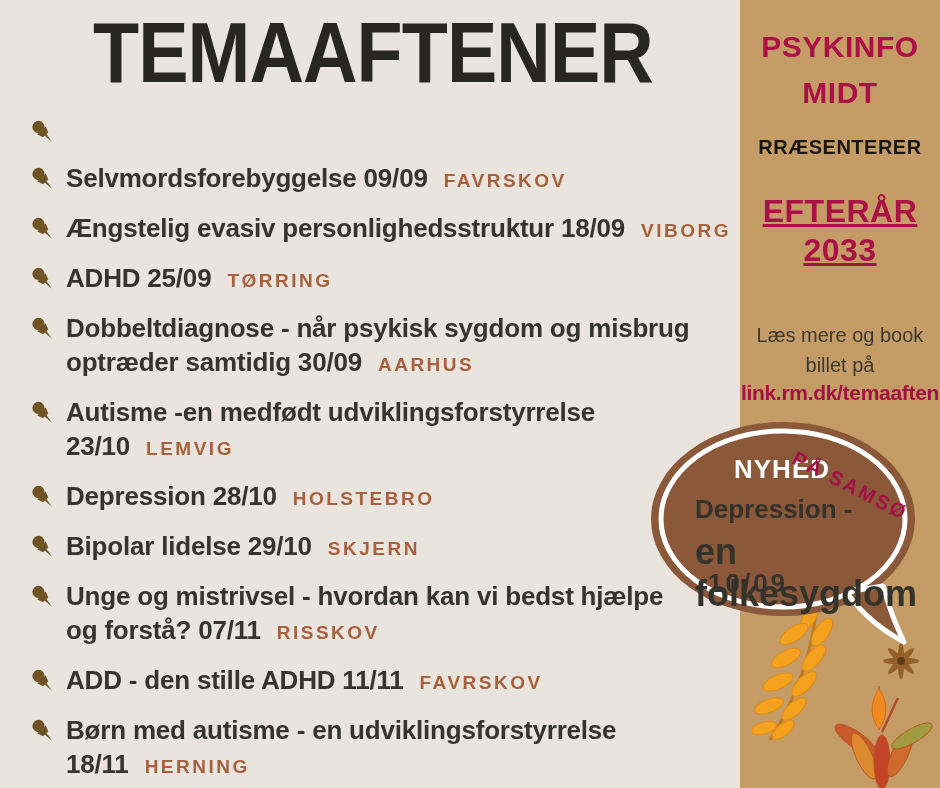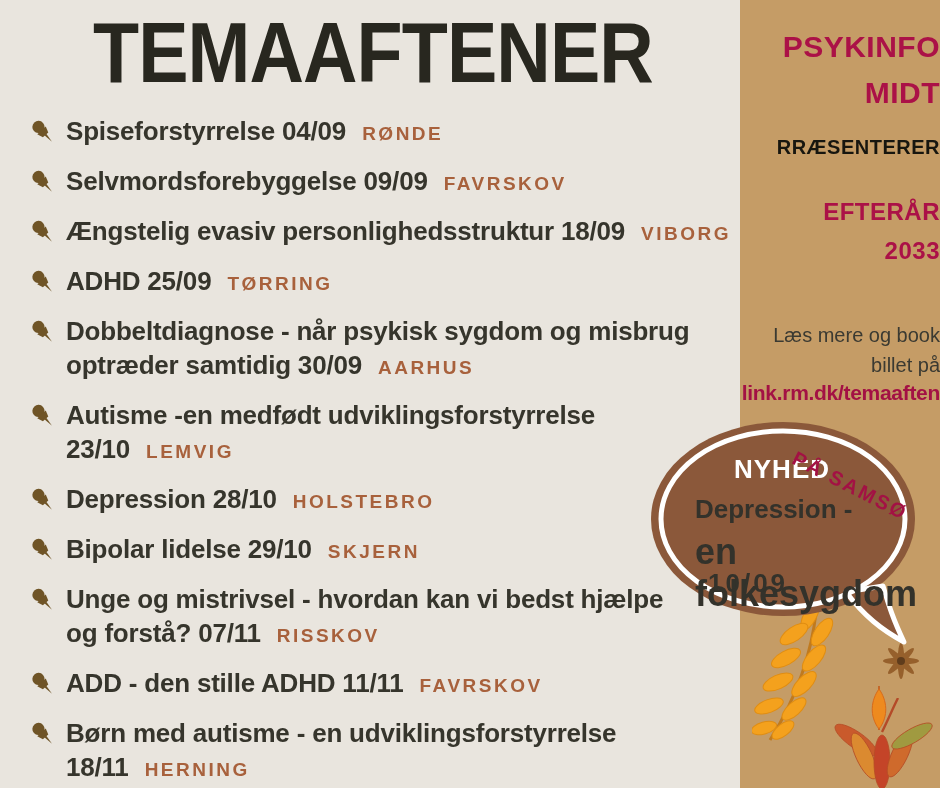--- a/index.html
+++ b/index.html
@@ -30,24 +30,24 @@
   }
   .eloc {
     font-size:19px; font-weight:700; color:#a8613c;
     letter-spacing:2.5px; margin-left:16px;
   }
   
   .sidebar {
     position:absolute; left:740px; top:0; width:200px; height:788px;
     background:#c59c66;
   }
-  .sidebar .centered { position:absolute; width:100%; text-align:right; }
+  .sidebar .centered { position:absolute; width:100%; text-align:center; }
   .brand { top:24px; color:#ab1147; font-size:30px; font-weight:800; line-height:46px; letter-spacing:0.5px; }
   .presents { top:136px; color:#17160f; font-size:20px; font-weight:700; letter-spacing:0.5px; }
-  .season { top:192px; color:#ab1147; font-size:24px; font-weight:800; line-height:39px; letter-spacing:0.5px; }
+  .season { top:192px; color:#ab1147; font-size:32px; font-weight:800; line-height:39px; letter-spacing:0.5px;text-decoration:underline; }
   .booking { top:320px; color:#3b3a32; font-size:20px; font-weight:400; line-height:30px; white-space:pre-line; }
   .booking-link { top:381px; color:#a31144; font-size:21px; font-weight:700; letter-spacing:-0.3px; cursor:pointer; }
   
   .bubble { position:absolute; left:650px; top:420px; width:285px; height:228px; }
   .bubble svg { position:absolute; left:0; top:0; width:100%; height:100%; }
   .bubble .txt { position:absolute; font-weight:700; }
   .nyhed { left:60px; top:34px; width:120px; text-align:right; color:#ffffff; font-size:26px; letter-spacing:1px; }
   .bline1 { left:45px; top:74px;  color:#33322b; font-size:26px; }
   .bline2 { left:45px; top:111px; color:#33322b; font-size:36px; }
   .bline3 { left:58px; top:148px; width:120px; text-align:left; color:#33322b; font-size:26px; letter-spacing:3px; }
@@ -70,21 +70,20 @@
       <div class="event">
         <span class="pin">
           <svg viewBox="0 0 24 24" aria-hidden="true">
             <g transform="rotate(-42 12 12)" fill="#6f5426">
               <circle cx="12" cy="6.6" r="4.9"></circle>
               <path d="M7.4 10.2 h9.2 l-1.7 4.9 h-5.8 z"></path>
               <path d="M11.1 14.6 h1.9 l-0.85 8 z"></path>
             </g>
           </svg>
         </span>
-        <div class="ebody"><span class="etext">Spiseforstyrrelse 04/09</span><span class="eloc">RØNDE</span></div>
       </div>
 
       <div class="event">
         <span class="pin">
           <svg viewBox="0 0 24 24" aria-hidden="true">
             <g transform="rotate(-42 12 12)" fill="#6f5426">
               <circle cx="12" cy="6.6" r="4.9"></circle>
               <path d="M7.4 10.2 h9.2 l-1.7 4.9 h-5.8 z"></path>
               <path d="M11.1 14.6 h1.9 l-0.85 8 z"></path>
             </g>

